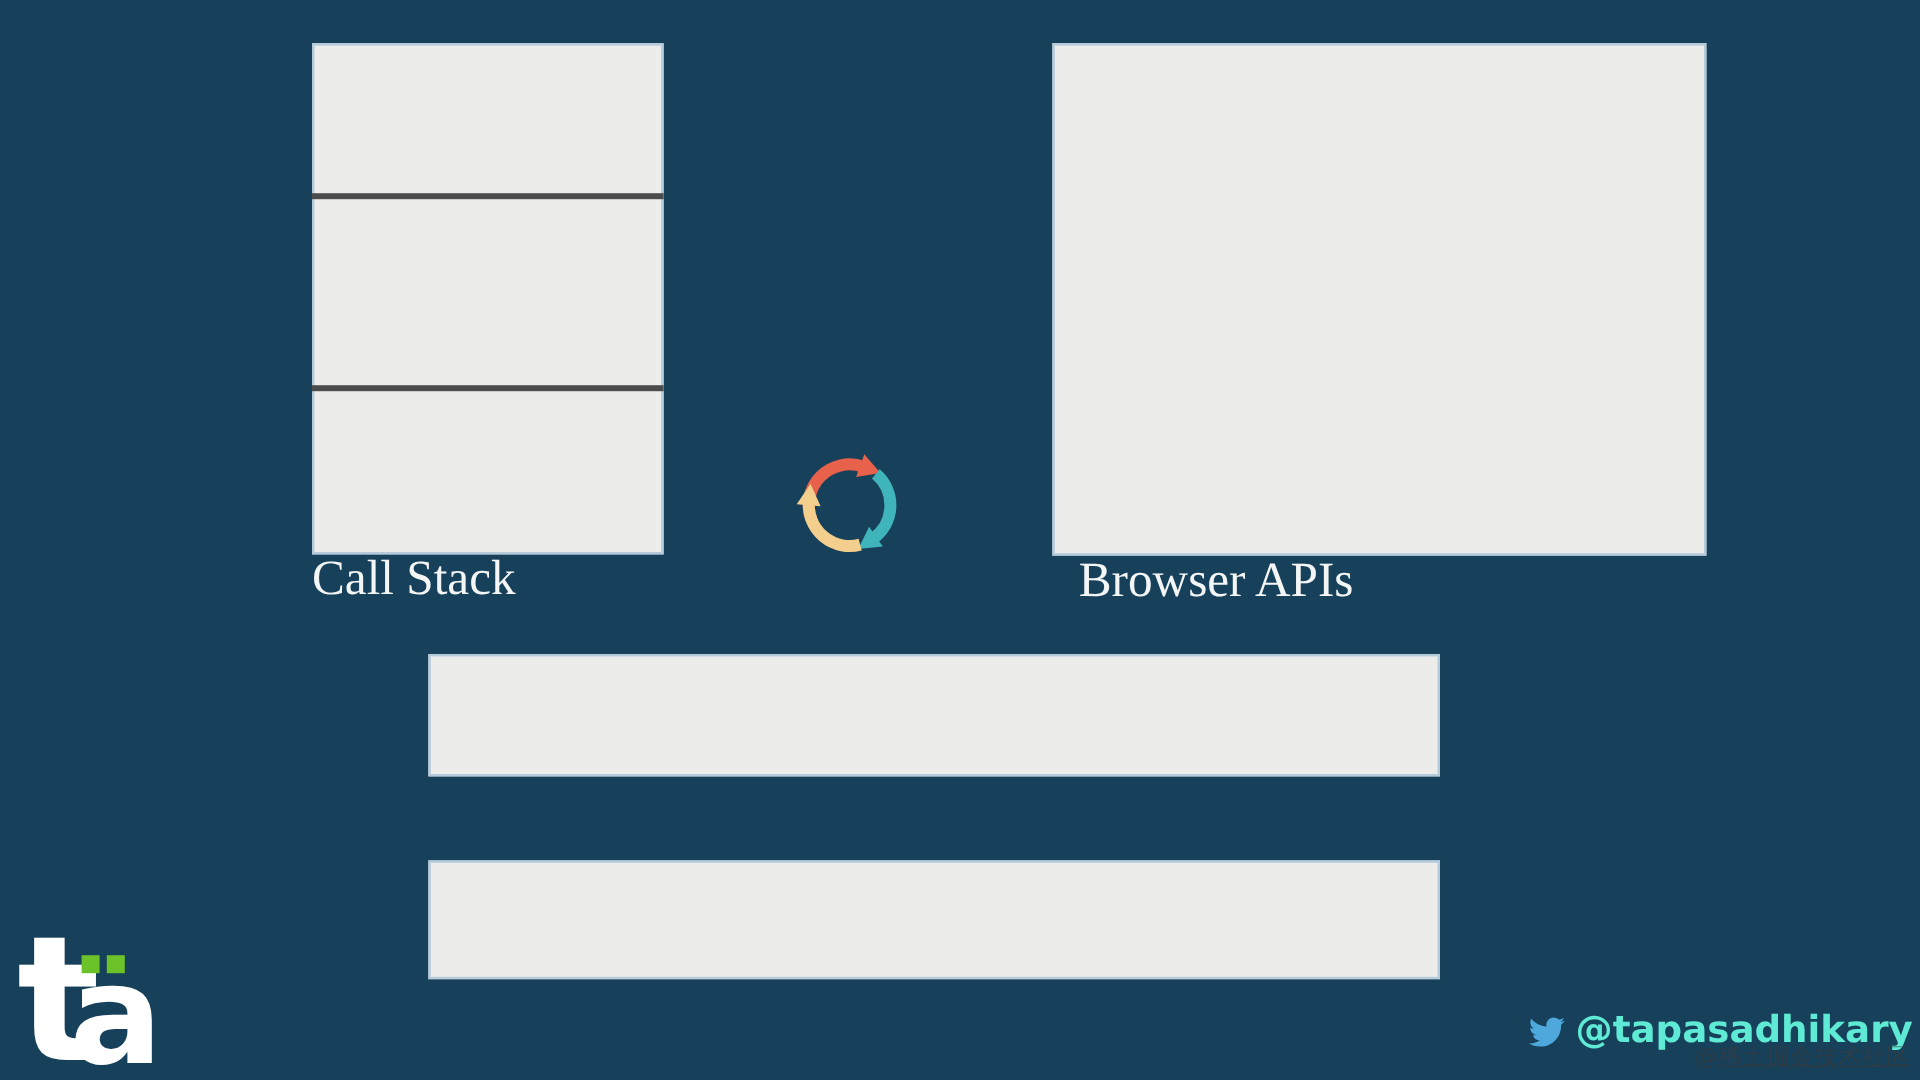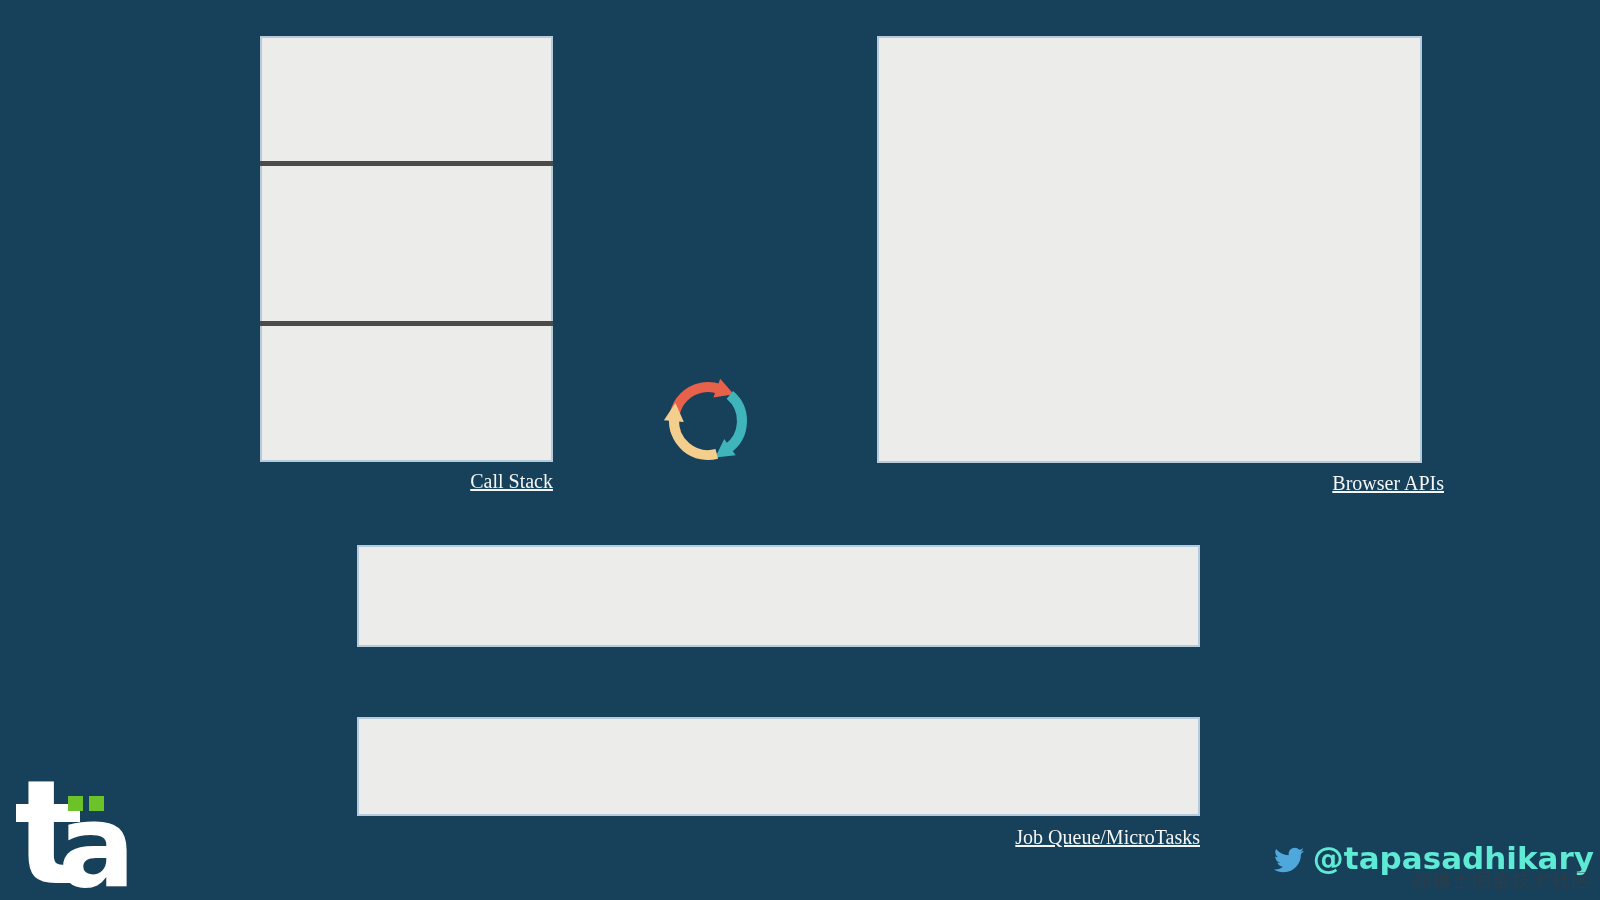--- a/index.html
+++ b/index.html
@@ -24,41 +24,42 @@
   .panel-browser-apis{ left:877px; top:36px; width:545px; height:427px; }
   .panel-callback-queue{ left:357px; top:545px; width:843px; height:102px; }
   .panel-job-queue{ left:357px; top:717px; width:843px; height:99px; }
   .stack-divider{
     position:absolute; left:-2px; right:-2px; height:5px;
     background:var(--divider);
   }
   .stack-divider.d1{ top:123px; }
   .stack-divider.d2{ top:283px; }
   .label{
-    position:absolute; color:var(--label-text); font-size:20px;
-    text-align:right; line-height:42px; white-space:nowrap;text-decoration:underline;
+    position:absolute; color:var(--label-text); font-size:41px;
+    text-align:left; line-height:42px; white-space:nowrap;
   }
   .label-call-stack{ left:260px; top:460px; width:293px; }
   .label-browser-apis{ left:899px; top:462px; width:545px; }
   .label-callback-queue{ left:357px; top:646px; width:843px; }
   .label-job-queue{ left:357px; top:816px; width:843px; }
   .event-loop-svg{ position:absolute; left:655px; top:368px; }
   .logo-svg{ position:absolute; left:16px; top:748px; }
   .twitter-badge{
     position:absolute; right:6px; top:840px;
     display:flex; align-items:center; gap:6px;
     font-family:"DejaVu Sans","Liberation Sans",sans-serif;
     font-weight:bold; font-size:31px; color:#5eead4;
   }
   .twitter-bird{ display:block; margin-top:4px; }
   .watermark{
     position:absolute; right:8px; top:868px;
     font-family:"DejaVu Sans","Liberation Sans",sans-serif;
     font-size:19px; letter-spacing:1px; color:var(--watermark);
     white-space:nowrap;
+    text-decoration:underline;
   }
 </style>
 </head>
 <body>
 
 <div class="canvas">
 
   <div class="panel panel-call-stack">
     <div class="stack-divider d1"></div>
     <div class="stack-divider d2"></div>
@@ -79,21 +80,20 @@
     </g>
     <g>
       <path d="M 61.80 85.84 A 34 34 0 0 1 19.13 50.04" fill="none" stroke="var(--arrow-yellow)" stroke-width="10"></path>
       <polygon points="-3,-10 15,0 -3,10" fill="var(--arrow-yellow)" transform="translate(19.13,50.04) rotate(-85)"></polygon>
     </g>
   </svg>
 
   <div class="panel panel-callback-queue"></div>
 
   <div class="panel panel-job-queue"></div>
-  <div class="label label-job-queue">Job Queue/MicroTasks</div>
 
   <svg class="logo-svg" width="135" height="148" viewBox="0 0 135 148">
     <text x="-2" y="135" font-family="DejaVu Sans, Liberation Sans, sans-serif" font-weight="bold" font-size="145" fill="var(--logo-white)">t</text>
     <text x="42" y="138" font-family="DejaVu Sans, Liberation Sans, sans-serif" font-weight="bold" font-size="115" fill="var(--logo-white)">a</text>
     <rect x="52" y="48" width="15" height="15" fill="var(--logo-green)"></rect>
     <rect x="73" y="48" width="15" height="15" fill="var(--logo-green)"></rect>
   </svg>
 
   <div class="twitter-badge">
     <svg class="twitter-bird" width="36" height="30" viewBox="0 0 512 512">

